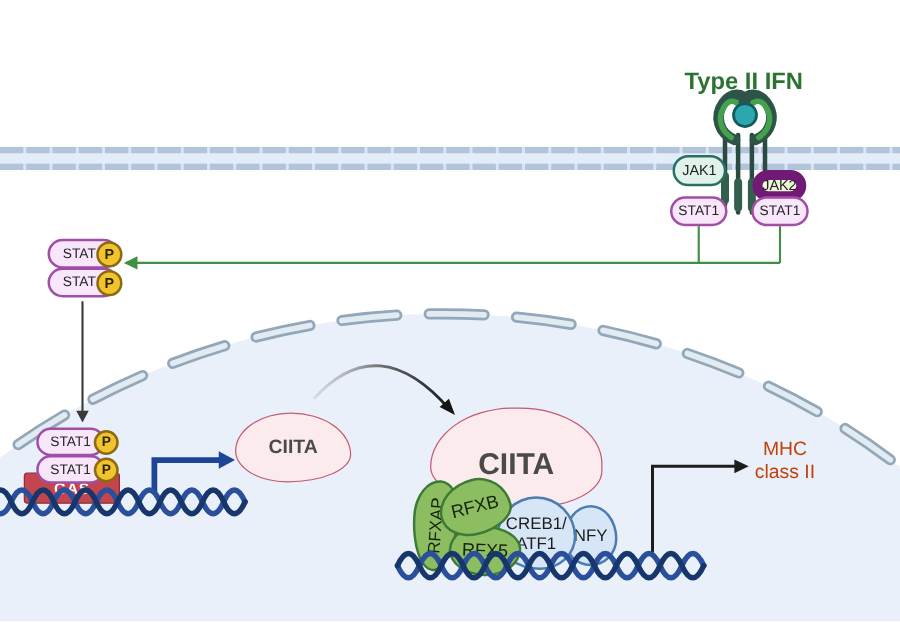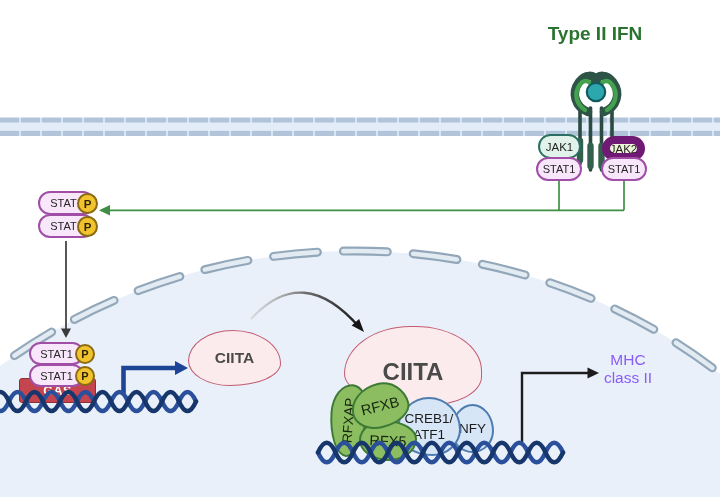--- a/index.html
+++ b/index.html
@@ -12,23 +12,23 @@
        font-family:"Liberation Sans",sans-serif;}
   .pill-purple{background:#f8e6fa;border:2px solid #a04ea6;border-radius:13px;font-size:11px;color:#262626;}
   .pill-jak1{background:#e0f2ea;border:2px solid #2a6f63;border-radius:13px;font-size:11.5px;color:#1f1f1f;}
   .pill-jak2{background:#eef4d8;border:8px solid #701a75;border-radius:13px;font-size:11.5px;color:#1f1f1f;}
   .pcirc{background:#f1c42e;border:2px solid #8a6a12;border-radius:50%;font-size:11.5px;font-weight:bold;color:#2e2400;}
   .gasbox{background:#c4454e;border:1.5px solid #8e2f37;border-radius:3px;color:#ffffff;font-weight:bold;
           font-size:12.5px;letter-spacing:.5px;}
   .pinkblob{background:#fcebec;border:1.6px solid #c25b73;color:#4a4a4a;font-weight:bold;}
   .gblob{background:#8cbd60;border:2px solid #3c7a35;color:#14230d;font-size:14.5px;}
   .bblob{background:#d7e6f7;border:2px solid #4d7cb0;color:#1c1c1c;font-size:13.5px;}
-  .title-green{color:#2b7430;font-weight:bold;font-size:19px;}
+  .title-green{color:#2b7430;font-weight:bold;font-size:19px;margin-top:32px;}
   .subtitle{color:#3d3d3d;font-style:italic;font-size:16px;}
-  .mhc{color:#8b5cf6;font-size:15.5px;line-height:1.18;text-align:left;}
+  .mhc{color:#c2410c;font-size:15.5px;line-height:1.18;text-align:left;}
   .vtext{transform:rotate(-90deg);white-space:nowrap;font-size:13.5px;}
 </style>
 </head>
 <body>
 
 <div id="canvas">
 
   <svg id="basesvg" width="720" height="504" viewBox="0 0 720 504">
     <defs>
       <pattern id="memseg" width="21" height="5.2" patternUnits="userSpaceOnUse">
@@ -87,21 +87,21 @@
         <path d="M -8,112 C -21,107 -25,93 -17,82 C -11,74 -2,74 1,81" fill="none" stroke="#2e5447" stroke-width="8.5" stroke-linecap="round"></path>
         <path d="M -11,110 C -20,104 -22,94 -17,86 C -14,80.5 -9,79.5 -6,83" fill="none" stroke="#44a14d" stroke-width="4.4" stroke-linecap="round"></path>
       </g>
 
       <circle cx="0" cy="92" r="9.2" fill="#2ca7ae" stroke="#135a60" stroke-width="2.2"></circle>
     </g>
   </svg>
 
   <div class="abs title-green" style="left:495px;top:24px;width:200px;height:20px;z-index:2;">Type II IFN</div>
 
-  <div class="abs pill-jak1" style="left:538px;top:134px;width:43px;height:25px;z-index:3;">JAK1</div>
+  <div class="abs pill-jak1" style="left:538px;top:124px;width:43px;height:25px;z-index:3;">JAK1</div>
   <div class="abs pill-jak2" style="left:602px;top:136px;width:43px;height:25px;z-index:3;">JAK2</div>
   <div class="abs pill-purple" style="left:536px;top:157px;width:46px;height:24px;z-index:3;">STAT1</div>
   <div class="abs pill-purple" style="left:601px;top:157px;width:46px;height:24px;z-index:3;">STAT1</div>
 
   <div class="abs pill-purple" style="left:38px;top:191px;width:57px;height:24px;z-index:3;">STAT1</div>
   <div class="abs pill-purple" style="left:38px;top:214px;width:57px;height:24px;z-index:3;">STAT1</div>
   <div class="abs pcirc" style="left:77px;top:193px;width:21px;height:21px;z-index:4;">P</div>
   <div class="abs pcirc" style="left:77px;top:216px;width:21px;height:21px;z-index:4;">P</div>
 
   <div class="abs gasbox" style="left:19px;top:378px;width:77px;height:25px;z-index:2;">GAS</div>

